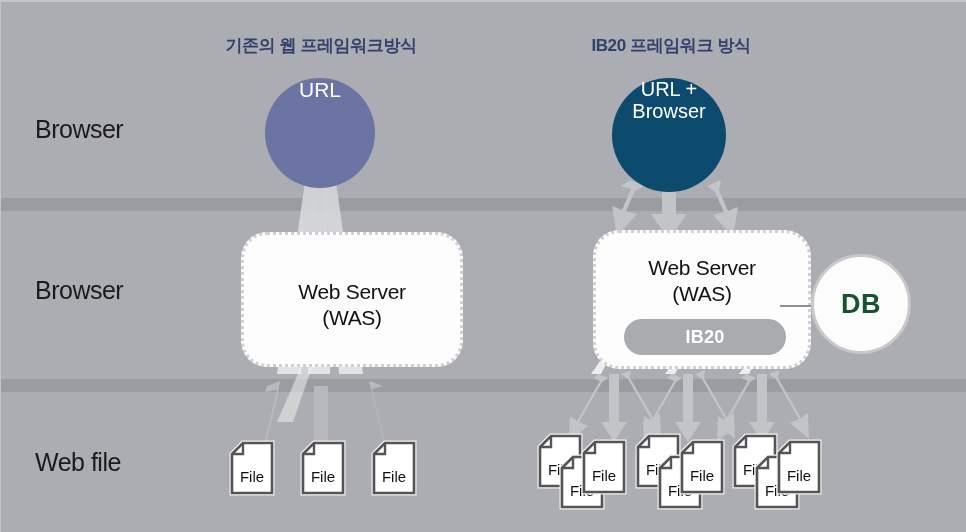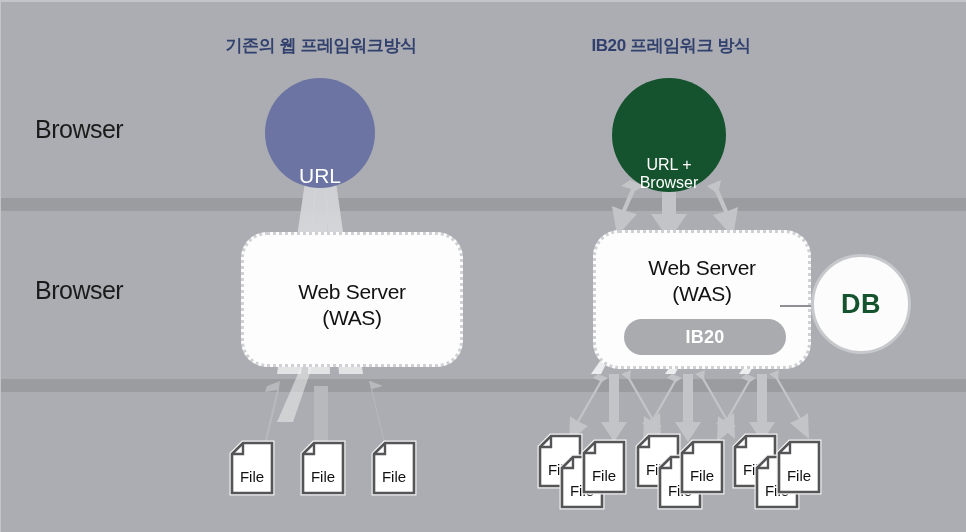--- a/index.html
+++ b/index.html
@@ -31,27 +31,27 @@
   .col-title{
     position:absolute;font-size:17px;font-weight:bold;
     color:#32406e;letter-spacing:-0.4px;white-space:nowrap;text-align:center;
   }
   #title-left{top:32px;left:190px;width:260px;}
   #title-right{top:32px;left:540px;width:260px;text-align:center;}
 
   
   .circle{
     position:absolute;border-radius:50%;
-    display:flex;align-items:flex-end;justify-content:center;
+    display:flex;align-items:flex-start;justify-content:center;
     text-align:center;color:#fff;line-height:1.12;
   }
   #circle-url{left:264px;top:76px;width:110px;height:110px;
               background:#6b74a3;font-size:21px;}
   #circle-url-browser{left:611px;top:76px;width:114px;height:114px;
-              background:#14532d;font-size:16px;font-weight:500;}
+              background:#0c4a6e;font-size:20px;font-weight:500;}
 
   
   #db-connector{position:absolute;left:779px;top:303px;width:34px;height:2px;
                 background:#8e9094;}
   #circle-db{
     position:absolute;left:810px;top:252px;width:100px;height:100px;
     border-radius:50%;background:#fcfcfc;border:3px solid #c6c8cb;
     display:flex;align-items:center;justify-content:center;
     color:#14532d;font-size:27px;font-weight:bold;letter-spacing:0.5px;
     box-sizing:border-box;
@@ -100,20 +100,21 @@
 <div id="stage">
 
   <div class="band" id="band-top"></div>
   <div class="band" id="band-bottom"></div>
 
   <div class="col-title" id="title-left">기존의 웹 프레임워크방식</div>
   <div class="col-title" id="title-right">IB20 프레임워크 방식</div>
 
   <div class="lane-label" id="lane-browser">Browser</div>
   <div class="lane-label" id="lane-server">Browser</div>
+  <div class="lane-label" id="lane-webfile">Web file</div>
 
   <svg id="flow-svg" viewBox="0 0 966 532">
     <defs>
       <linearGradient id="beamFade" x1="0" y1="0" x2="0" y2="1">
         <stop offset="0%" stop-color="#cfd1d4" stop-opacity="0.95"></stop>
         <stop offset="100%" stop-color="#eceded" stop-opacity="0.85"></stop>
       </linearGradient>
     </defs>
 
     <g fill="url(#beamFade)">

